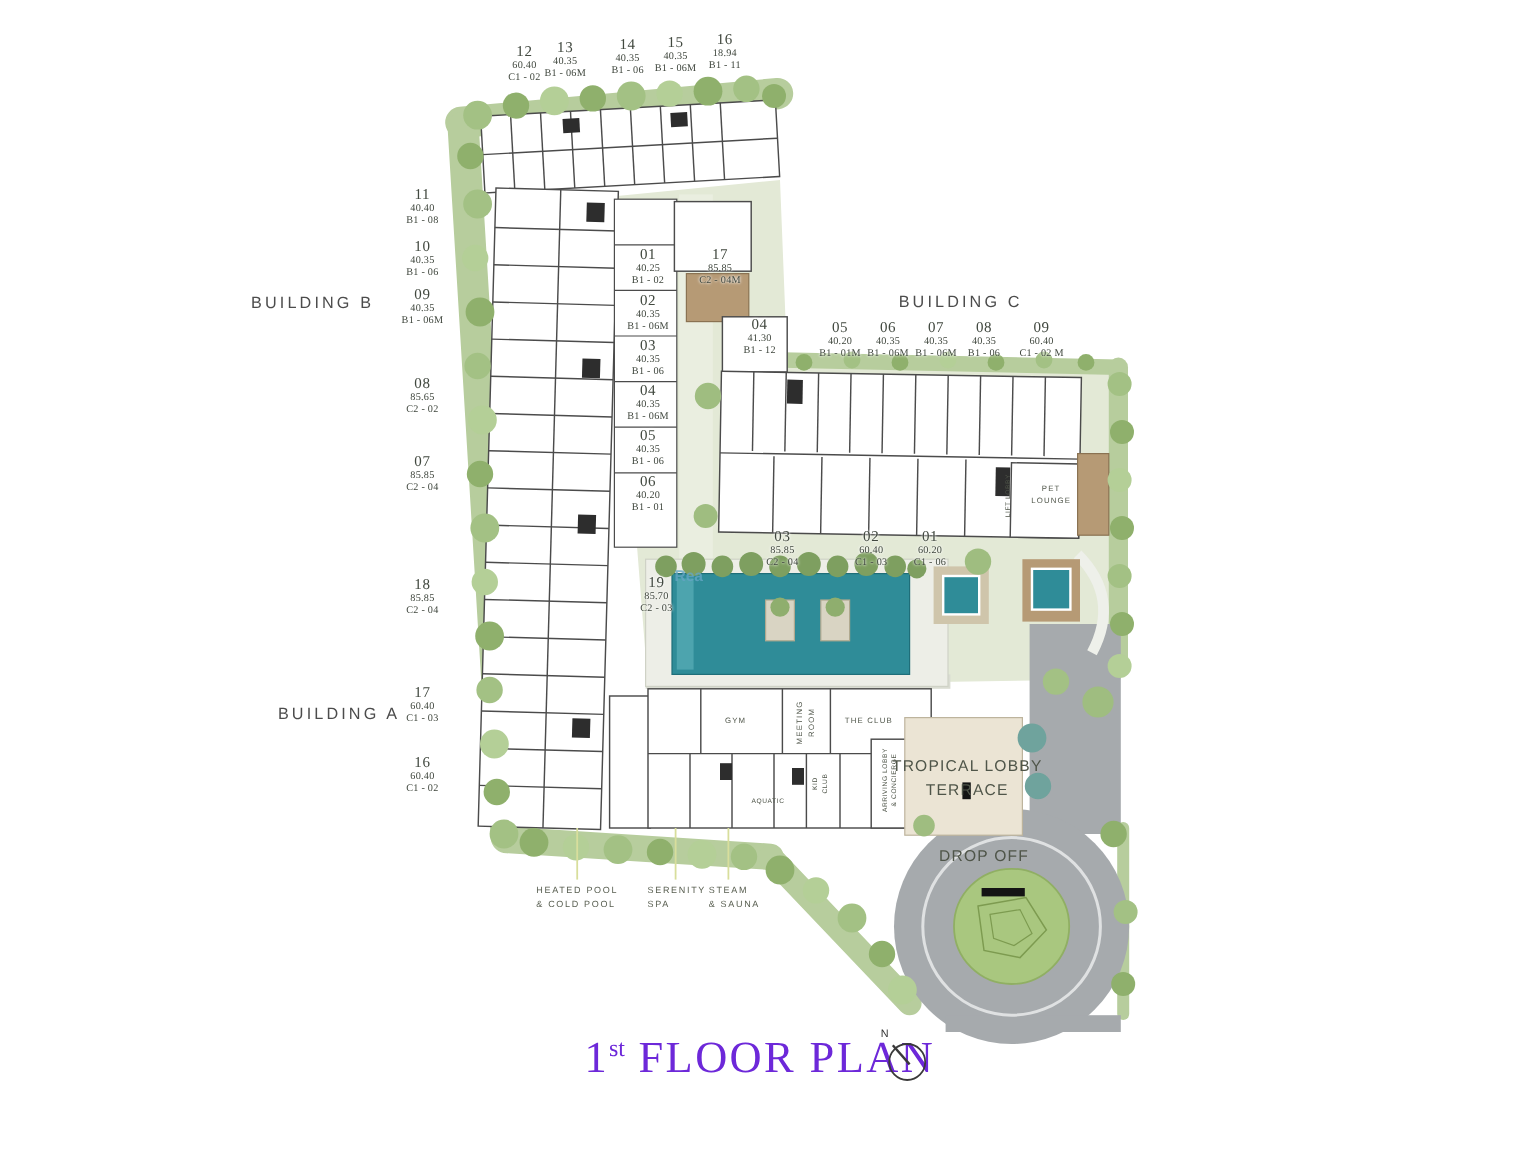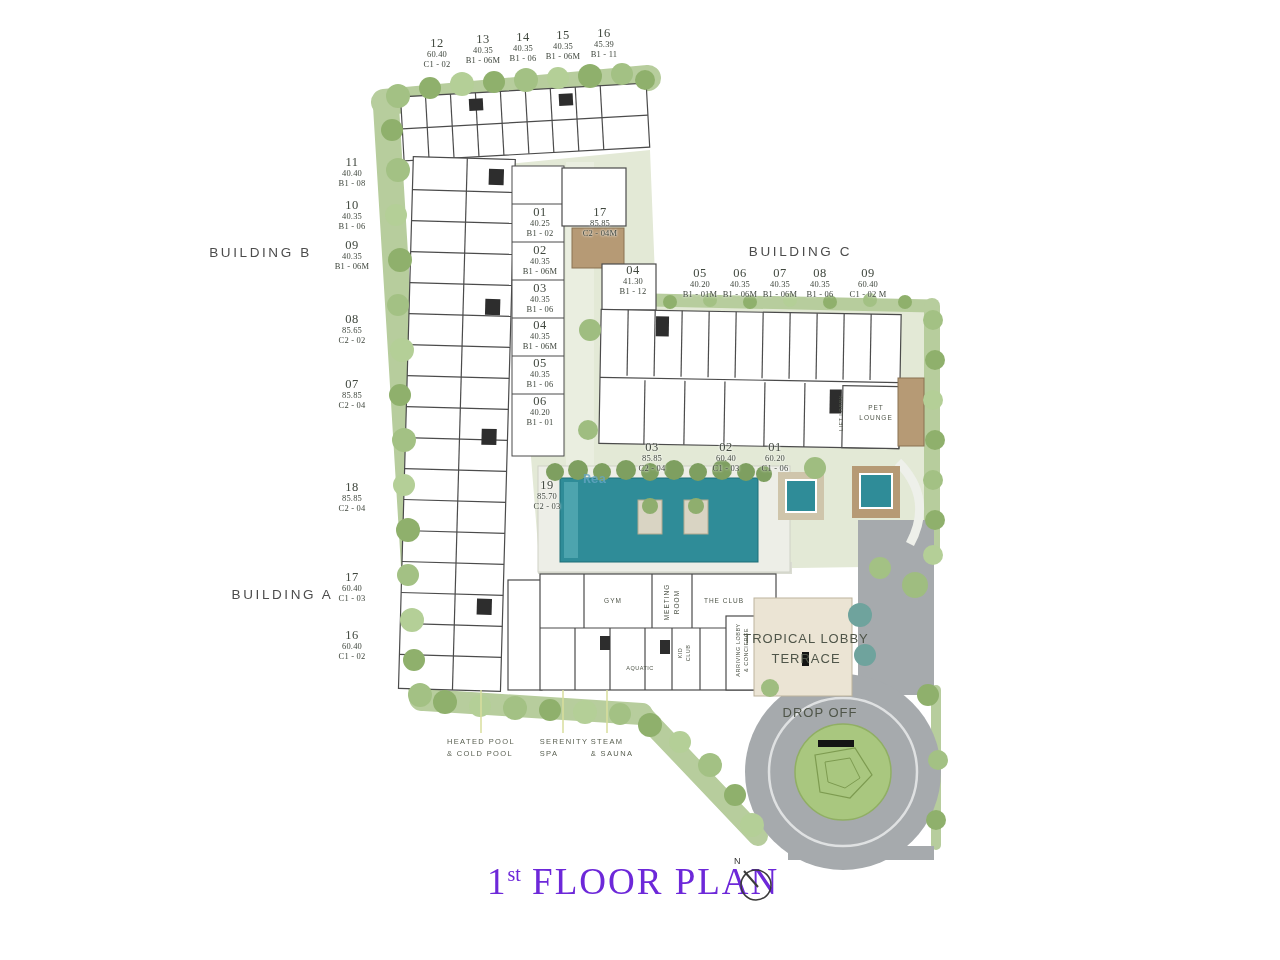--- a/index.html
+++ b/index.html
@@ -17,22 +17,22 @@
   
   .rl{position:absolute;transform:translate(-50%,-50%);font-family:"Liberation Sans",sans-serif;
       font-size:6.5px;letter-spacing:1px;color:#4f5549;text-align:center;white-space:pre-line;line-height:1.5;}
   .rl.vert{transform:translate(-50%,-50%) rotate(-90deg);}
   .rl.big{font-size:13px;}
   .rl.tiny{font-size:5.5px;letter-spacing:.5px;}
   
   .sl{position:absolute;transform:translateX(-50%);font-family:"Liberation Sans",sans-serif;
       font-size:7.5px;letter-spacing:1.4px;color:#5a6052;text-align:left;white-space:pre-line;line-height:1.6;}
   
-  .wm{position:absolute;font-family:Liberation Mono, monospace;font-weight:bold;
-      font-size:13px;color:rgba(100,165,195,.8);margin-left:21px;}
+  .wm{position:absolute;font-family:Liberation Sans, sans-serif;font-weight:bold;
+      font-size:13px;color:rgba(100,165,195,.8);}
   
   .plan-title{position:absolute;left:487px;top:860px;font-size:37px;color:#6d28d9;
       letter-spacing:2px;font-family:"Liberation Serif",serif;text-align:center;}
   .plan-title sup{font-size:20px;letter-spacing:0;}
   .north{position:absolute;left:731px;top:856px;width:46px;height:48px;}
   .north .n{position:absolute;left:3px;top:0;font-size:9px;color:#333;font-family:"Liberation Sans",sans-serif;}
   
   .logo{position:absolute;left:1078px;top:16px;width:180px;text-align:center;}
   .logo .name{font-family:"Liberation Serif",serif;font-size:16px;letter-spacing:3px;
       color:#23283b;margin-top:6px;white-space:nowrap;}
@@ -278,38 +278,38 @@
     <line x1="563" y1="690" x2="563" y2="733"></line>
     <line x1="607" y1="690" x2="607" y2="733"></line>
   </g>
 </svg>
 
 <div class="ul" style="left:437px;top:36px">
   <span class="no">12</span>
   <span class="a">60.40</span>
   <span class="t">C1 - 02</span>
     </div>
-<div class="ul" style="left:483px;top:32px">
+<div class="ul" style="left:471px;top:32px">
   <span class="no">13</span>
   <span class="a">40.35</span>
   <span class="t">B1 - 06M</span>
     </div>
 <div class="ul" style="left:523px;top:30px">
   <span class="no">14</span>
   <span class="a">40.35</span>
   <span class="t">B1 - 06</span>
     </div>
 <div class="ul" style="left:563px;top:28px">
   <span class="no">15</span>
   <span class="a">40.35</span>
   <span class="t">B1 - 06M</span>
     </div>
 <div class="ul" style="left:604px;top:26px">
   <span class="no">16</span>
-  <span class="a">45.39</span>
+  <span class="a">18.94</span>
   <span class="t">B1 - 11</span>
     </div>
 
 <div class="ul" style="left:352px;top:155px">
   <span class="no">11</span>
   <span class="a">40.40</span>
   <span class="t">B1 - 08</span>
     </div>
 <div class="ul" style="left:352px;top:198px">
   <span class="no">10</span>

